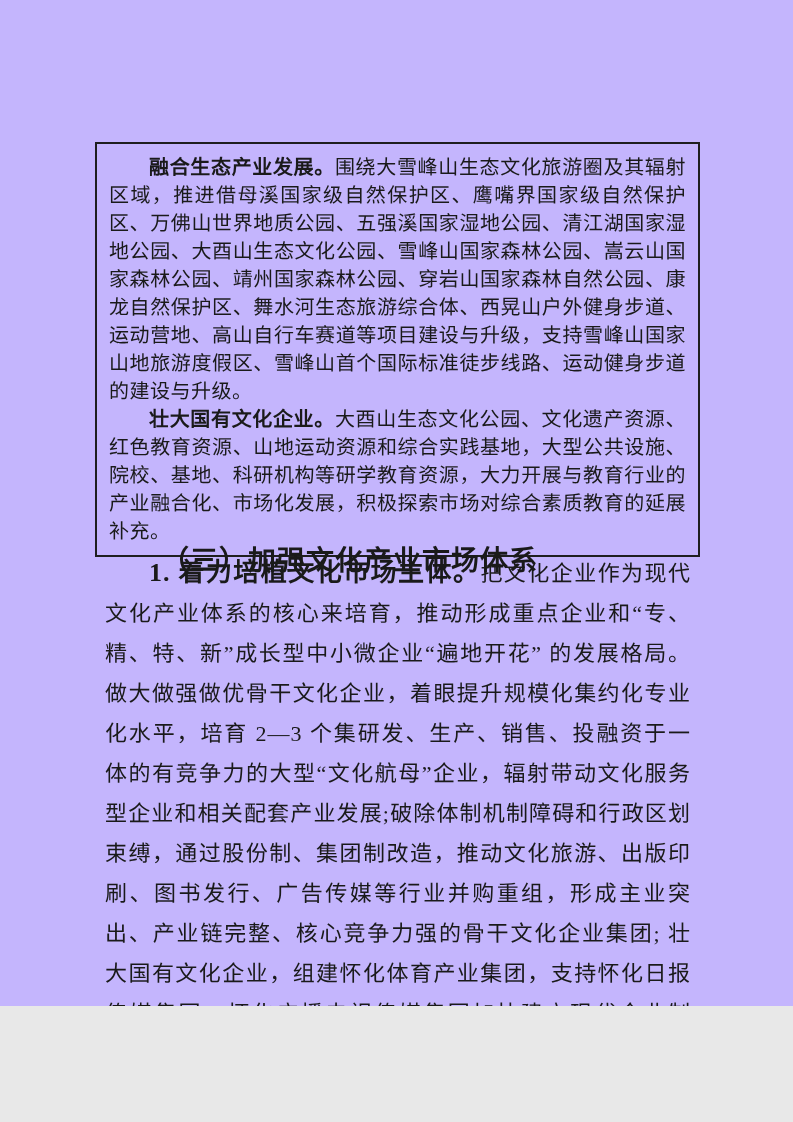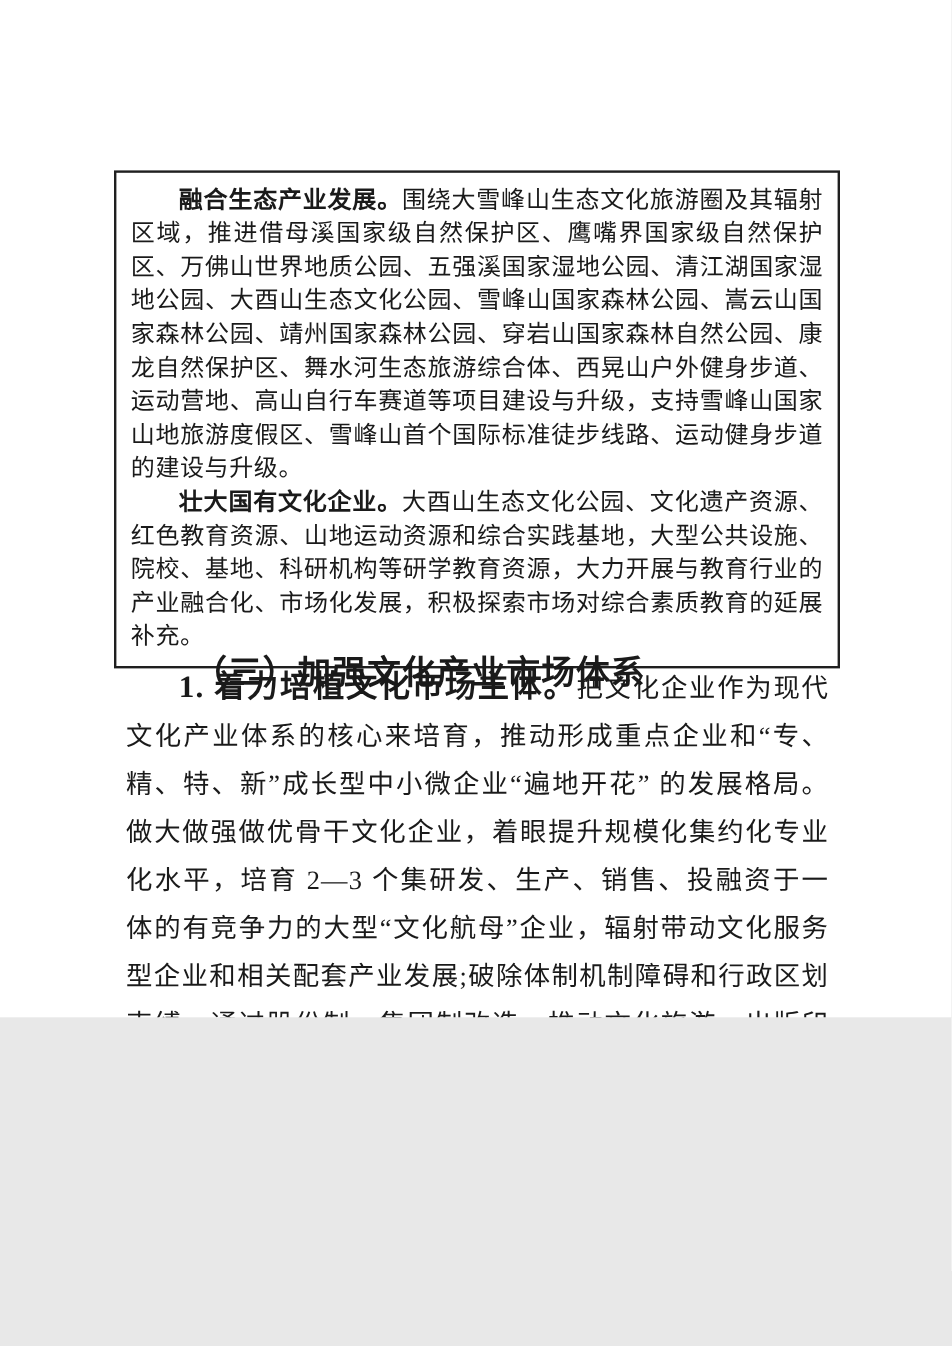--- a/index.html
+++ b/index.html
@@ -1,22 +1,22 @@
 <!DOCTYPE html>
 <html lang="zh-CN"><head>
 <meta charset="utf-8">
 <style>
   * { margin: 0; padding: 0; box-sizing: border-box; }
   html, body { background: #e8e8e8; }
   .page {
     position: relative;
     width: 793px;
-    height: 848px;
+    height: 1006px;
     margin: 0 auto;
-    background: #ffffff;
+    background: #c4b5fd;
     color: #1a1a1a;
     font-family: "Liberation Serif", "DejaVu Serif", serif;
     overflow: hidden;
   }
   .feature-box {
     position: absolute;
     left: 95px;
     top: 142px;
     width: 605px;
     min-height: 358px;

